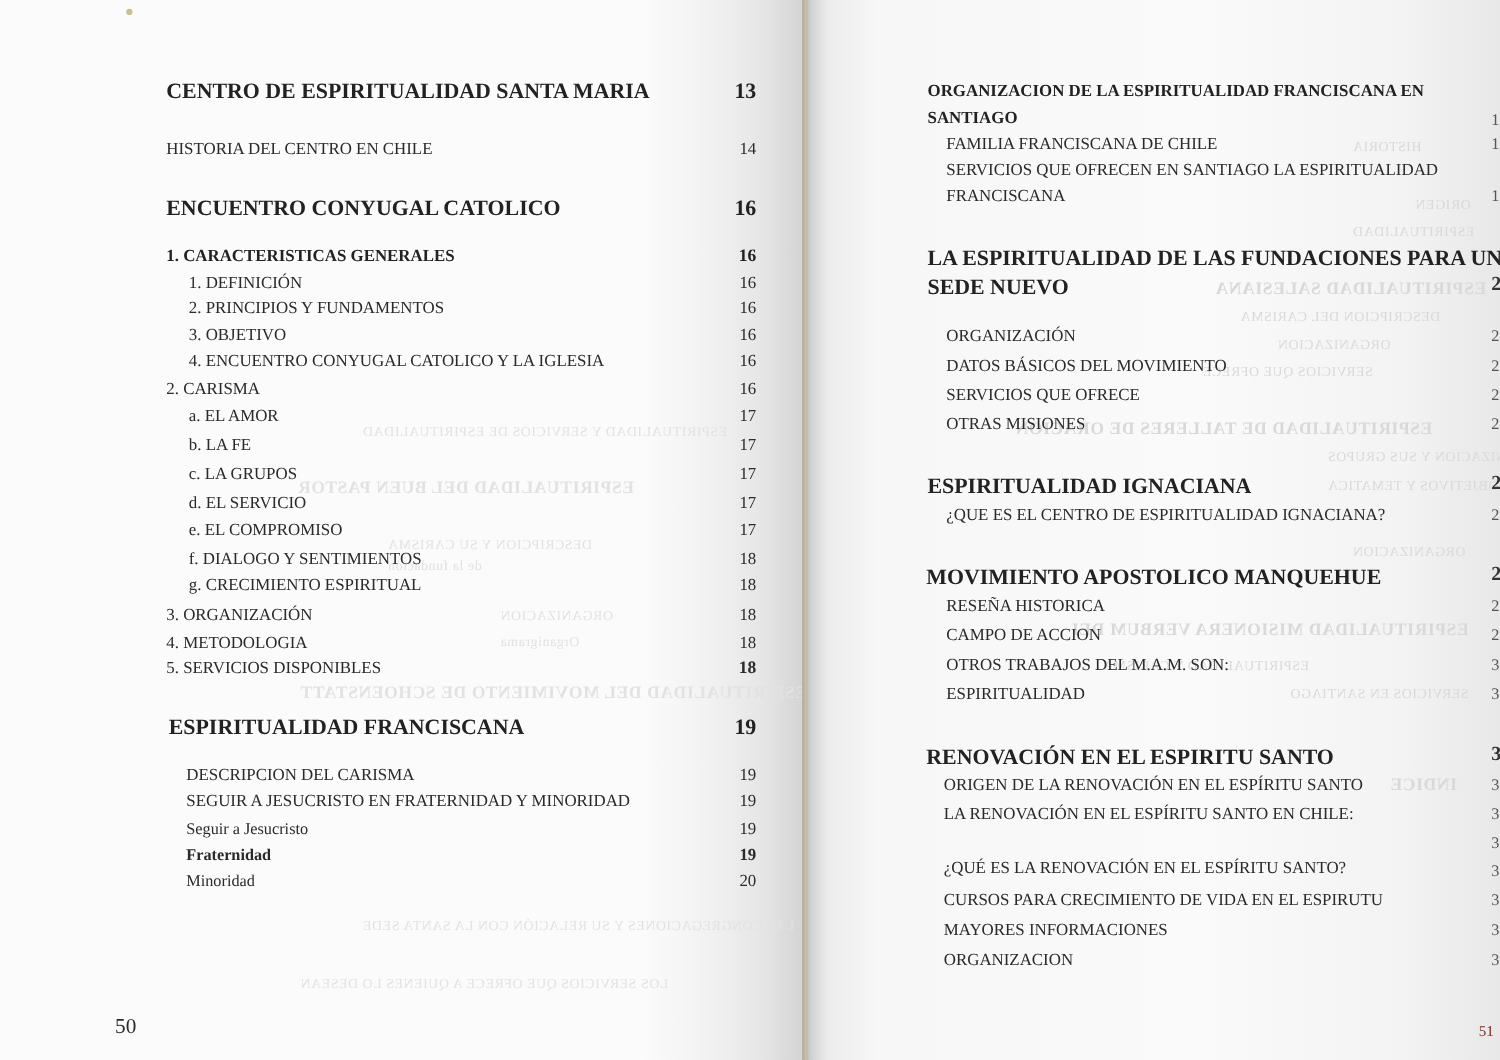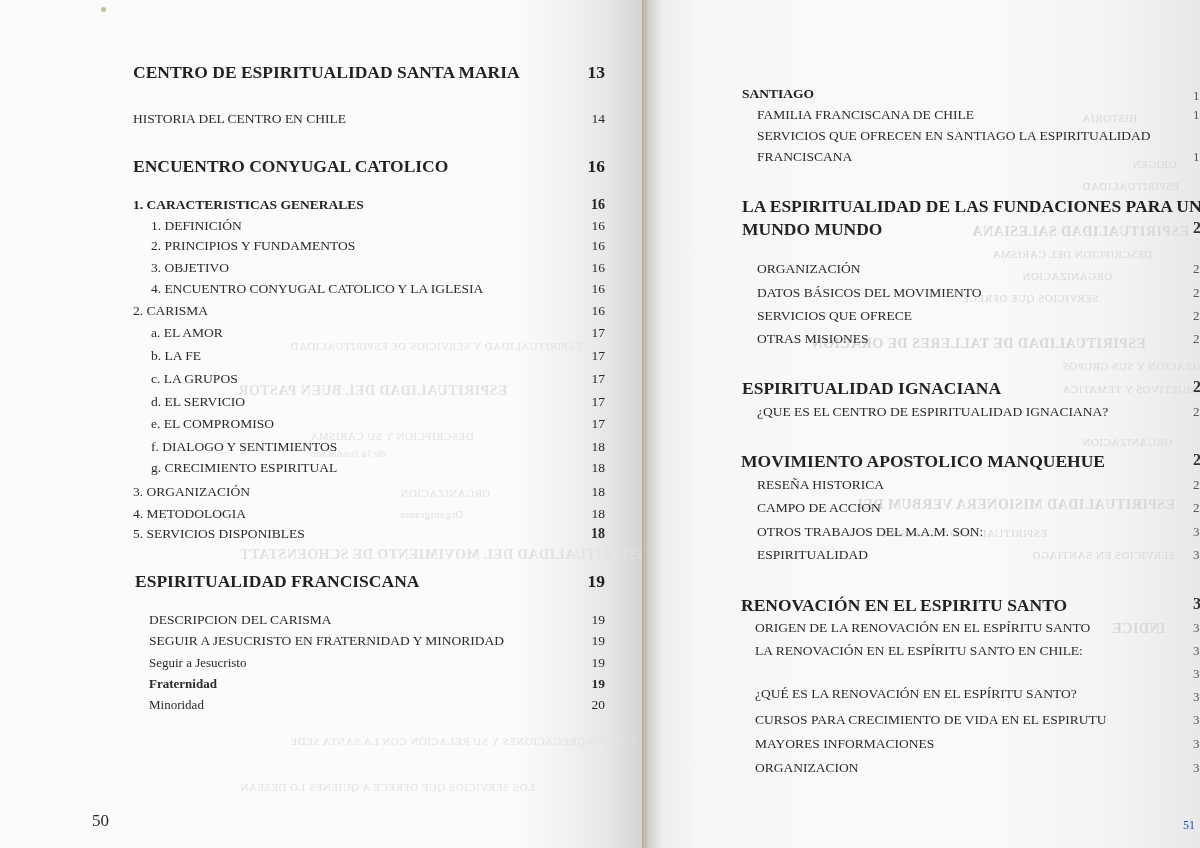--- a/index.html
+++ b/index.html
@@ -228,31 +228,32 @@
     <div class="bleed r" style="left:420px;top:383px;">OBJETIVOS Y TEMATICA</div>
     <div class="bleed r" style="left:440px;top:436px;">ORGANIZACION</div>
     <div class="bleed r bold" style="left:215px;top:497px;">ESPIRITUALIDAD MISIONERA VERBUM DEI</div>
     <div class="bleed r" style="left:240px;top:527px;">ESPIRITUALIDAD Y CARISMA</div>
     <div class="bleed r" style="left:390px;top:549px;">SERVICIOS EN SANTIAGO</div>
     <div class="bleed r bold" style="left:470px;top:621px;">INDICE</div>
   </div>
 
   <div class="spine"></div>
 
+  <div class="rline h2" style="left:742px;top:65px;font-size:13.5px;">ORGANIZACION DE LA ESPIRITUALIDAD FRANCISCANA EN</div>
   <div class="rline h2" style="left:742px;top:86px;font-size:13.5px;">SANTIAGO</div>
   <div class="rnum" style="top:88px;">1</div>
 
   <div class="rline item" style="left:757px;top:107px;">FAMILIA FRANCISCANA DE CHILE</div>
   <div class="rnum" style="top:107px;">1</div>
   <div class="rline item" style="left:757px;top:128px;">SERVICIOS QUE OFRECEN EN SANTIAGO LA ESPIRITUALIDAD</div>
   <div class="rline item" style="left:757px;top:149px;">FRANCISCANA</div>
   <div class="rnum" style="top:149px;">1</div>
 
   <div class="rline h1" style="left:742px;top:196px;">LA ESPIRITUALIDAD DE LAS FUNDACIONES PARA UN</div>
-  <div class="rline h1" style="left:742px;top:219px;">MUNDO MUNDO</div>
+  <div class="rline h1" style="left:742px;top:219px;">SEDE NUEVO</div>
   <div class="rnum bold" style="top:219px;">2</div>
 
   <div class="rline item" style="left:757px;top:261px;">ORGANIZACIÓN</div>
   <div class="rnum" style="top:261px;">2</div>
   <div class="rline item" style="left:757px;top:285px;">DATOS BÁSICOS DEL MOVIMIENTO</div>
   <div class="rnum" style="top:285px;">2</div>
   <div class="rline item" style="left:757px;top:308px;">SERVICIOS QUE OFRECE</div>
   <div class="rnum" style="top:308px;">2</div>
   <div class="rline item" style="left:757px;top:331px;">OTRAS MISIONES</div>
   <div class="rnum" style="top:331px;">2</div>
@@ -282,14 +283,14 @@
   <div class="rline item" style="left:755px;top:666px;margin-top:20px;">¿QUÉ ES LA RENOVACIÓN EN EL ESPÍRITU SANTO?</div>
   <div class="rnum" style="top:666px;">3</div>
   <div class="rnum" style="top:689px;">3</div>
   <div class="rline item" style="left:755px;top:712px;">CURSOS PARA CRECIMIENTO DE VIDA EN EL ESPIRUTU</div>
   <div class="rnum" style="top:712px;">3</div>
   <div class="rline item" style="left:755px;top:736px;">MAYORES INFORMACIONES</div>
   <div class="rnum" style="top:736px;">3</div>
   <div class="rline item" style="left:755px;top:760px;">ORGANIZACION</div>
   <div class="rnum" style="top:760px;">3</div>
 
-  <div class="folio" style="left:1183px;top:818px;font-size:12px;color:#1d4ed8;">51</div>
+  <div class="folio" style="left:1183px;top:818px;font-size:12px;color:#7f1d1d;">51</div>
 </div>
 
 </body></html>

